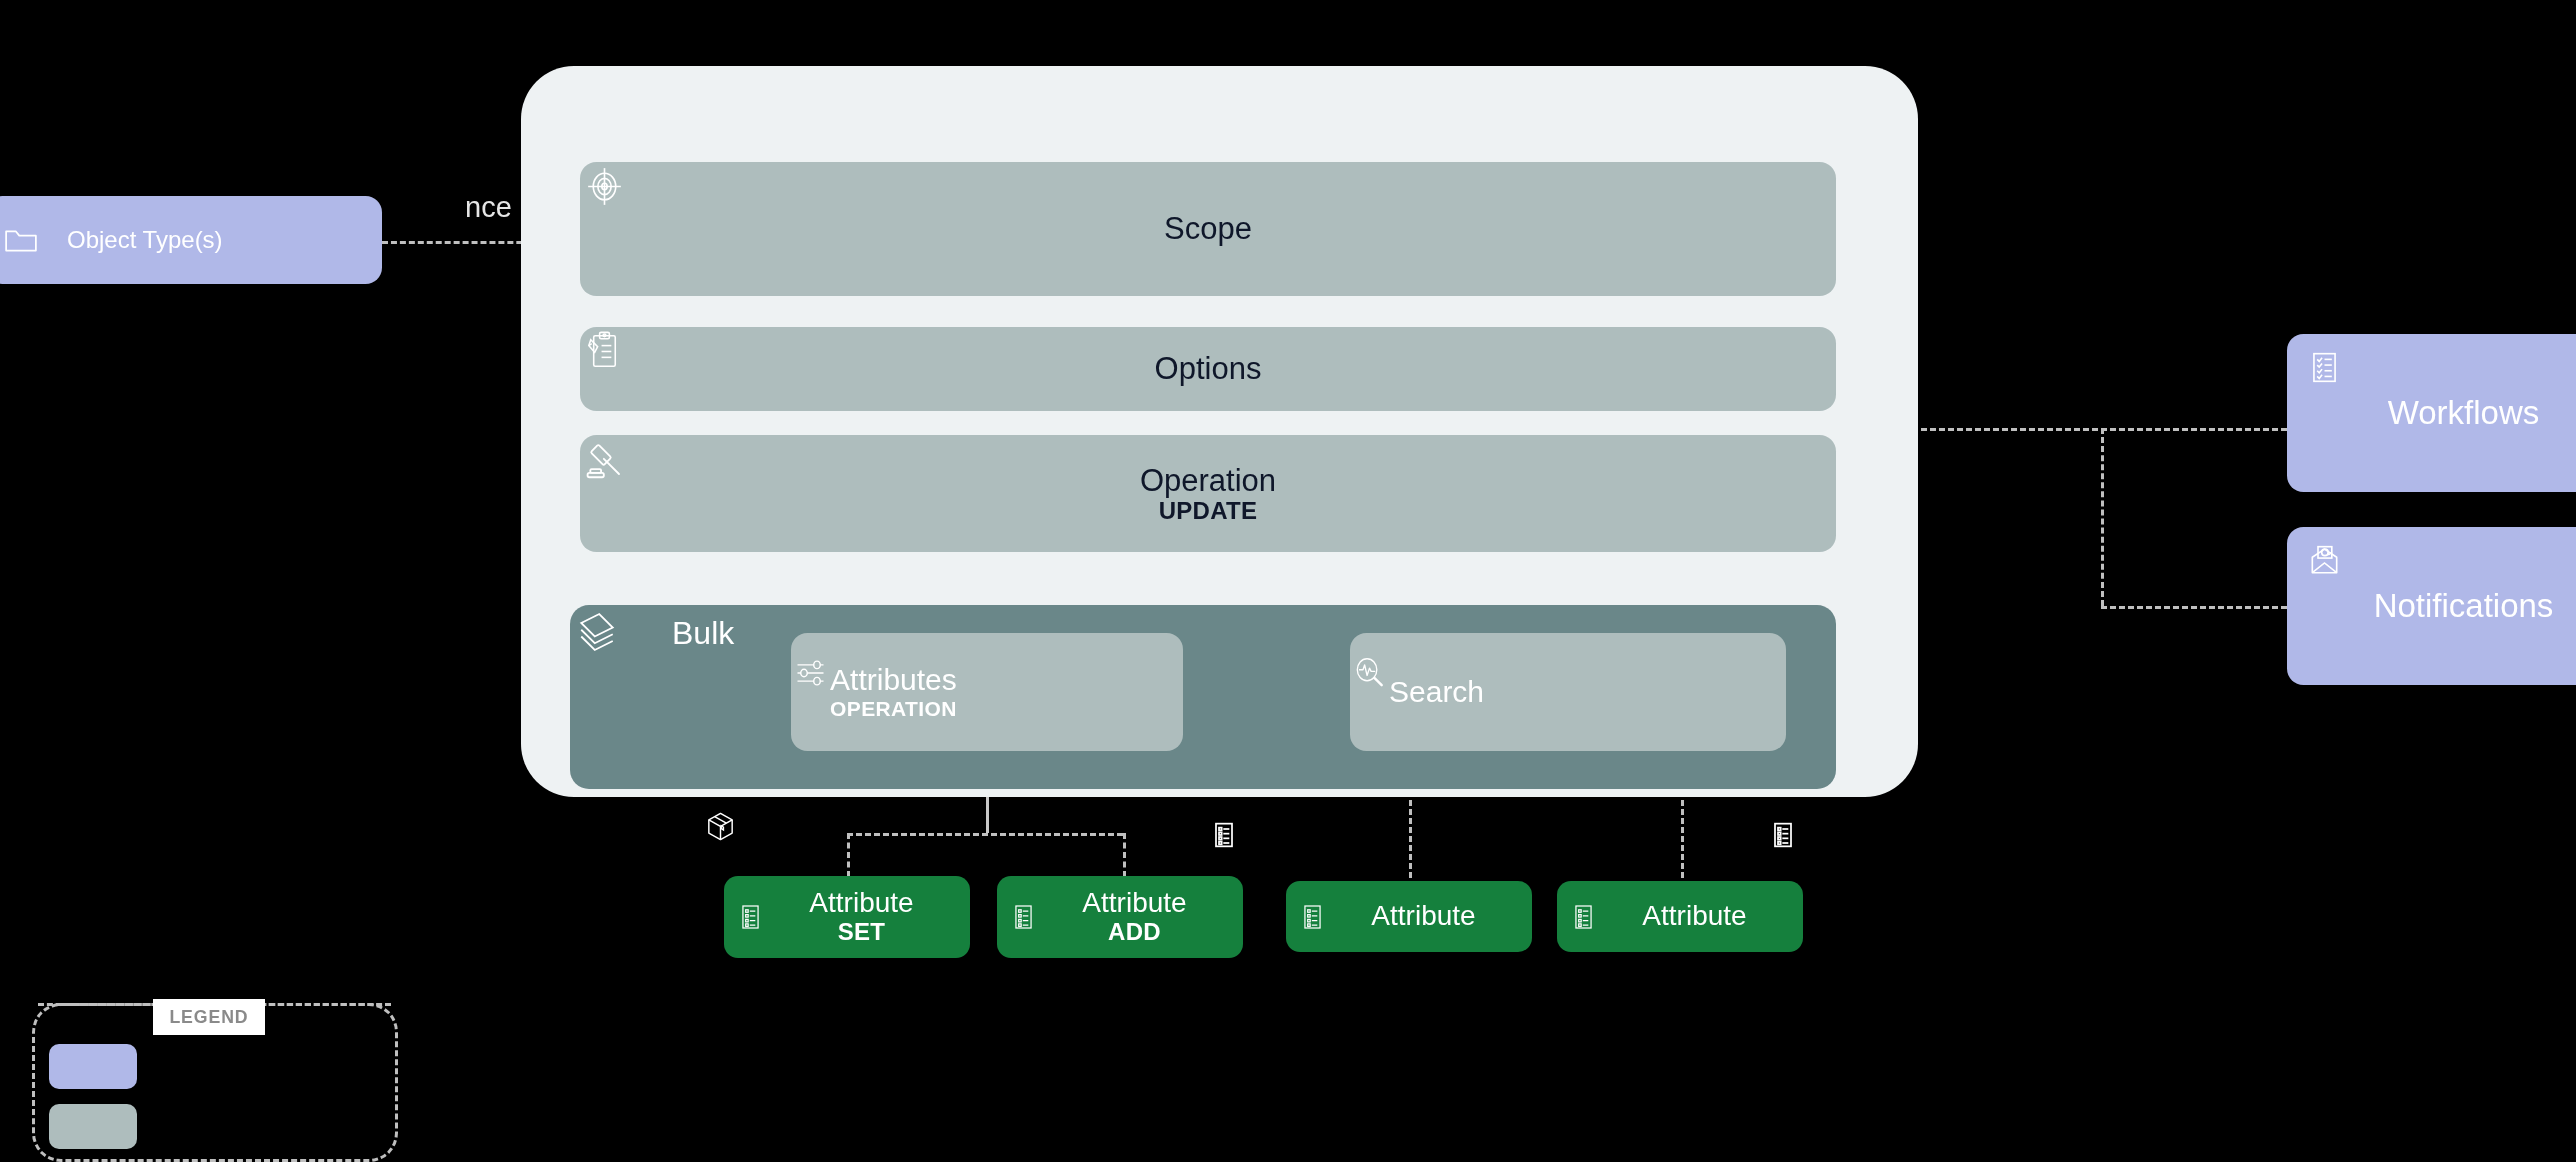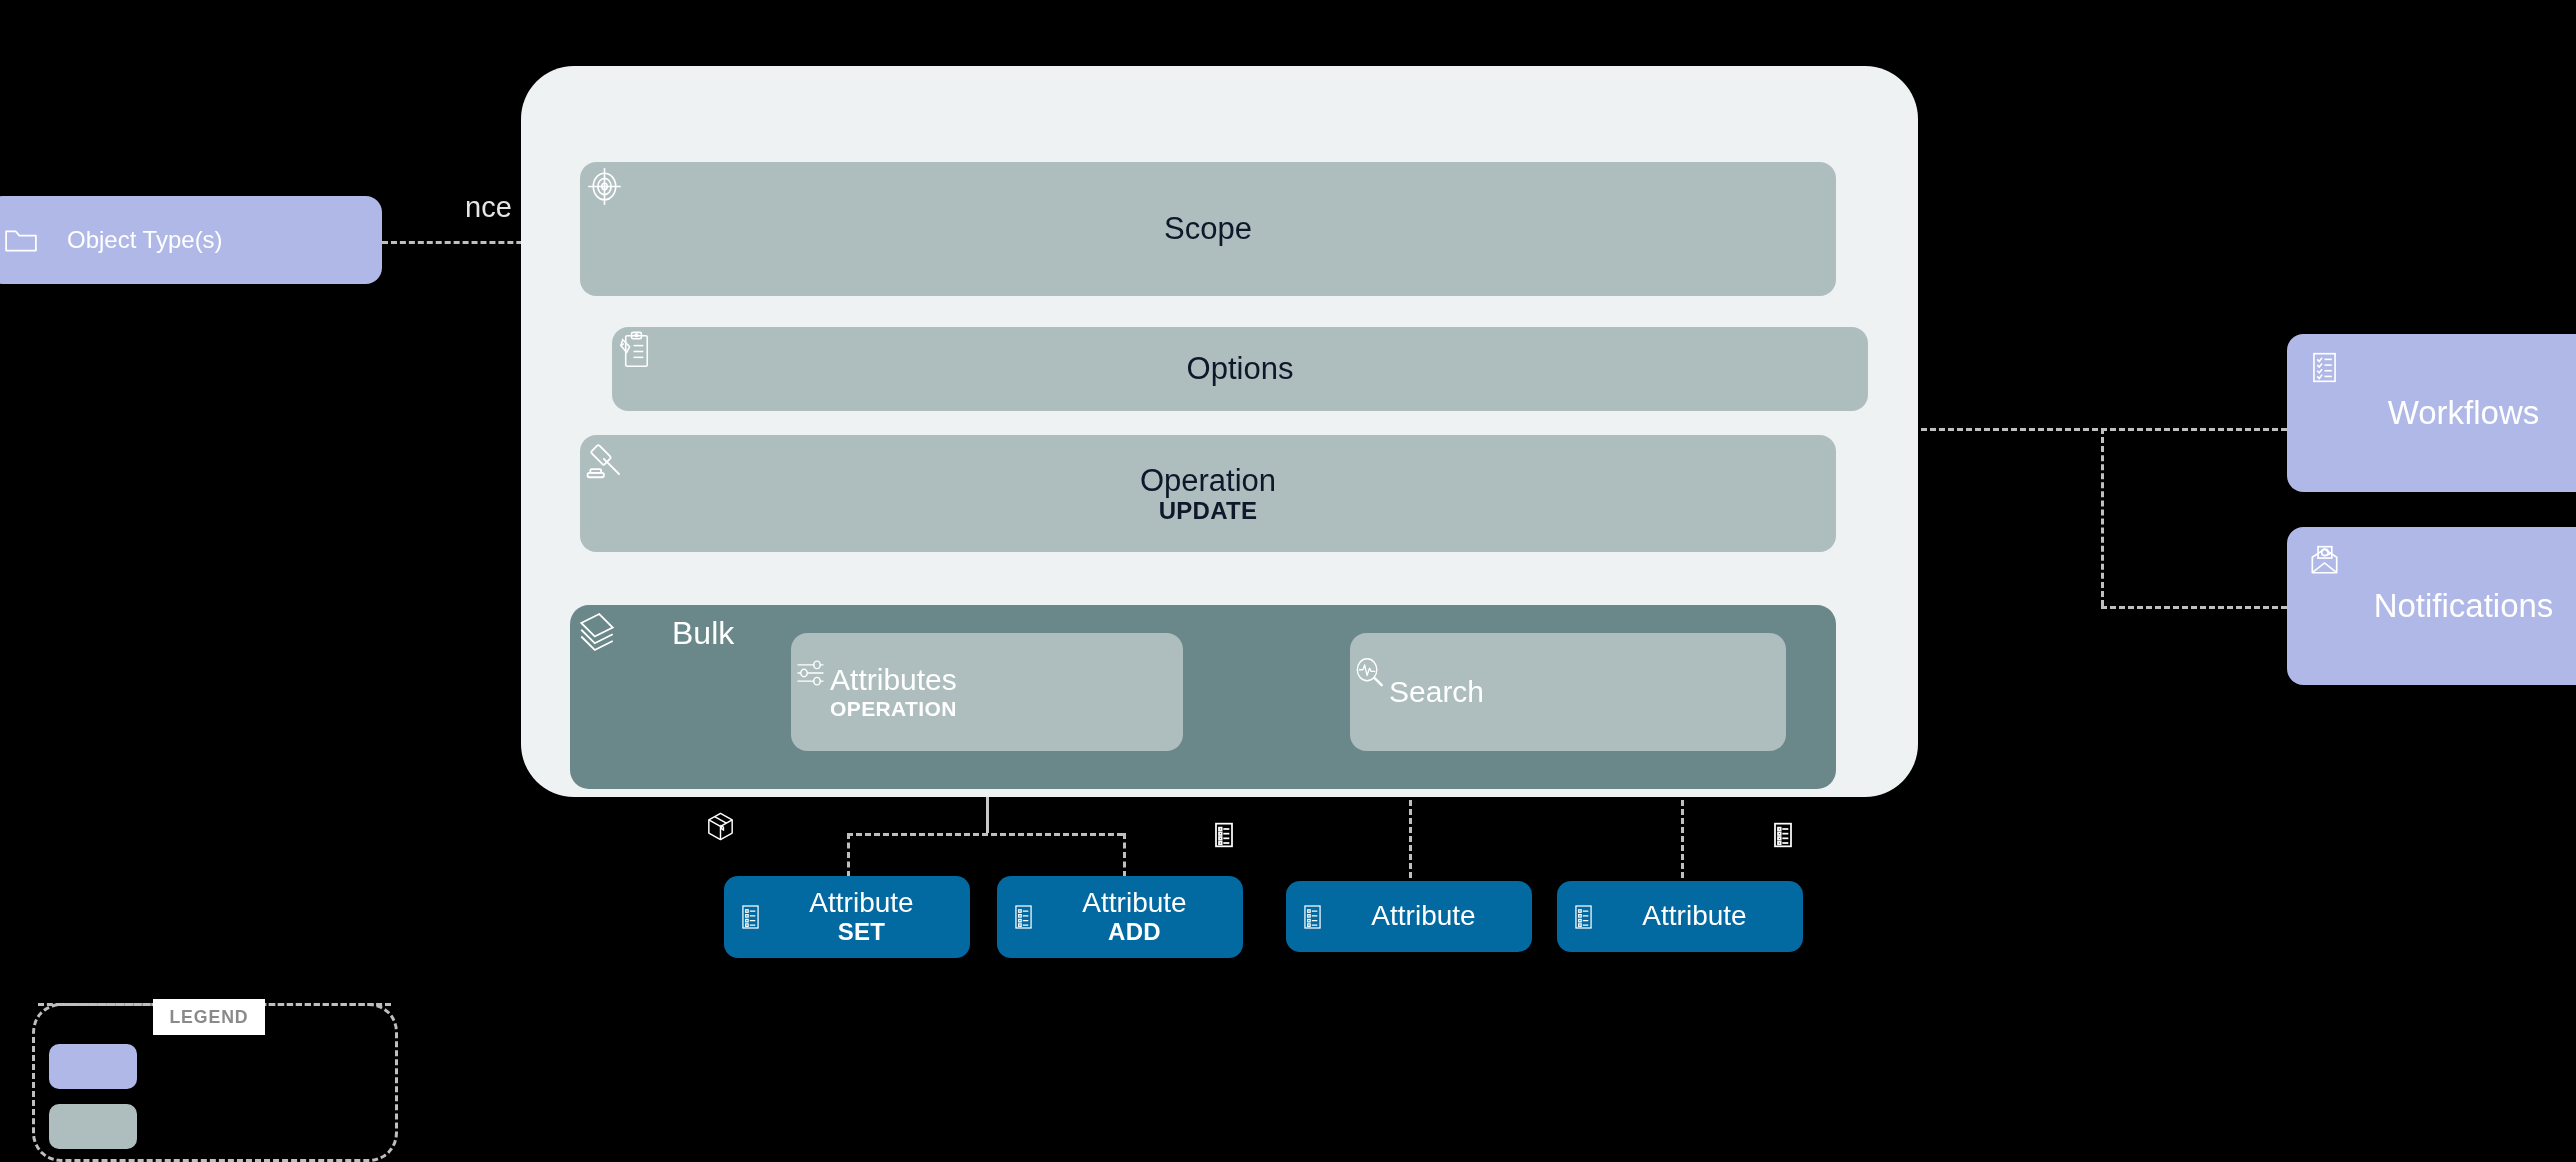--- a/index.html
+++ b/index.html
@@ -44,21 +44,21 @@
     border-radius: 53px;
   }
 
   
   .row {
     position: absolute;
     background: #aebdbd;
     border-radius: 16.4px;
   }
   #row-scope   { left: 580px; top: 162px;  width: 1256px; height: 134px; }
-  #row-options { left: 612px; top: 327px;  width: 1256px; height: 84px; }
+  #row-options { left: 580px; top: 327px;  width: 1256px; height: 84px; }
   #row-operation{left: 580px; top: 435px;  width: 1256px; height: 117px; }
   #row-bulk {
     left: 570px; top: 605px; width: 1266px; height: 184px;
     background: #6a8789; border-radius: 19px;
   }
 
   .row-label {
     position: absolute;
     left: 0; right: 0;
     text-align: center;
@@ -104,21 +104,21 @@
   }
   #node-notifications {
     left: 2287px; top: 527px; width: 353px; height: 158px;
     background: #b0b8e8;
   }
   #node-workflows .txt, #node-notifications .txt { font-size: 33px; }
 
   
   .attr-node {
     top: 876px; width: 246px; height: 82px;
-    background: #0369a1;
+    background: #15803d;
     border-radius: 14px;
   }
   #attr-set  { left: 724px; }
   #attr-add  { left: 997px; }
   #attr-3    { left: 1286px; }
   #attr-4    { left: 1557px; }
   .attr-node .txt { font-size: 28px; padding-left: 29px; line-height:1.1; }
   .attr-node .sub { font-size: 24px; }
 
   

